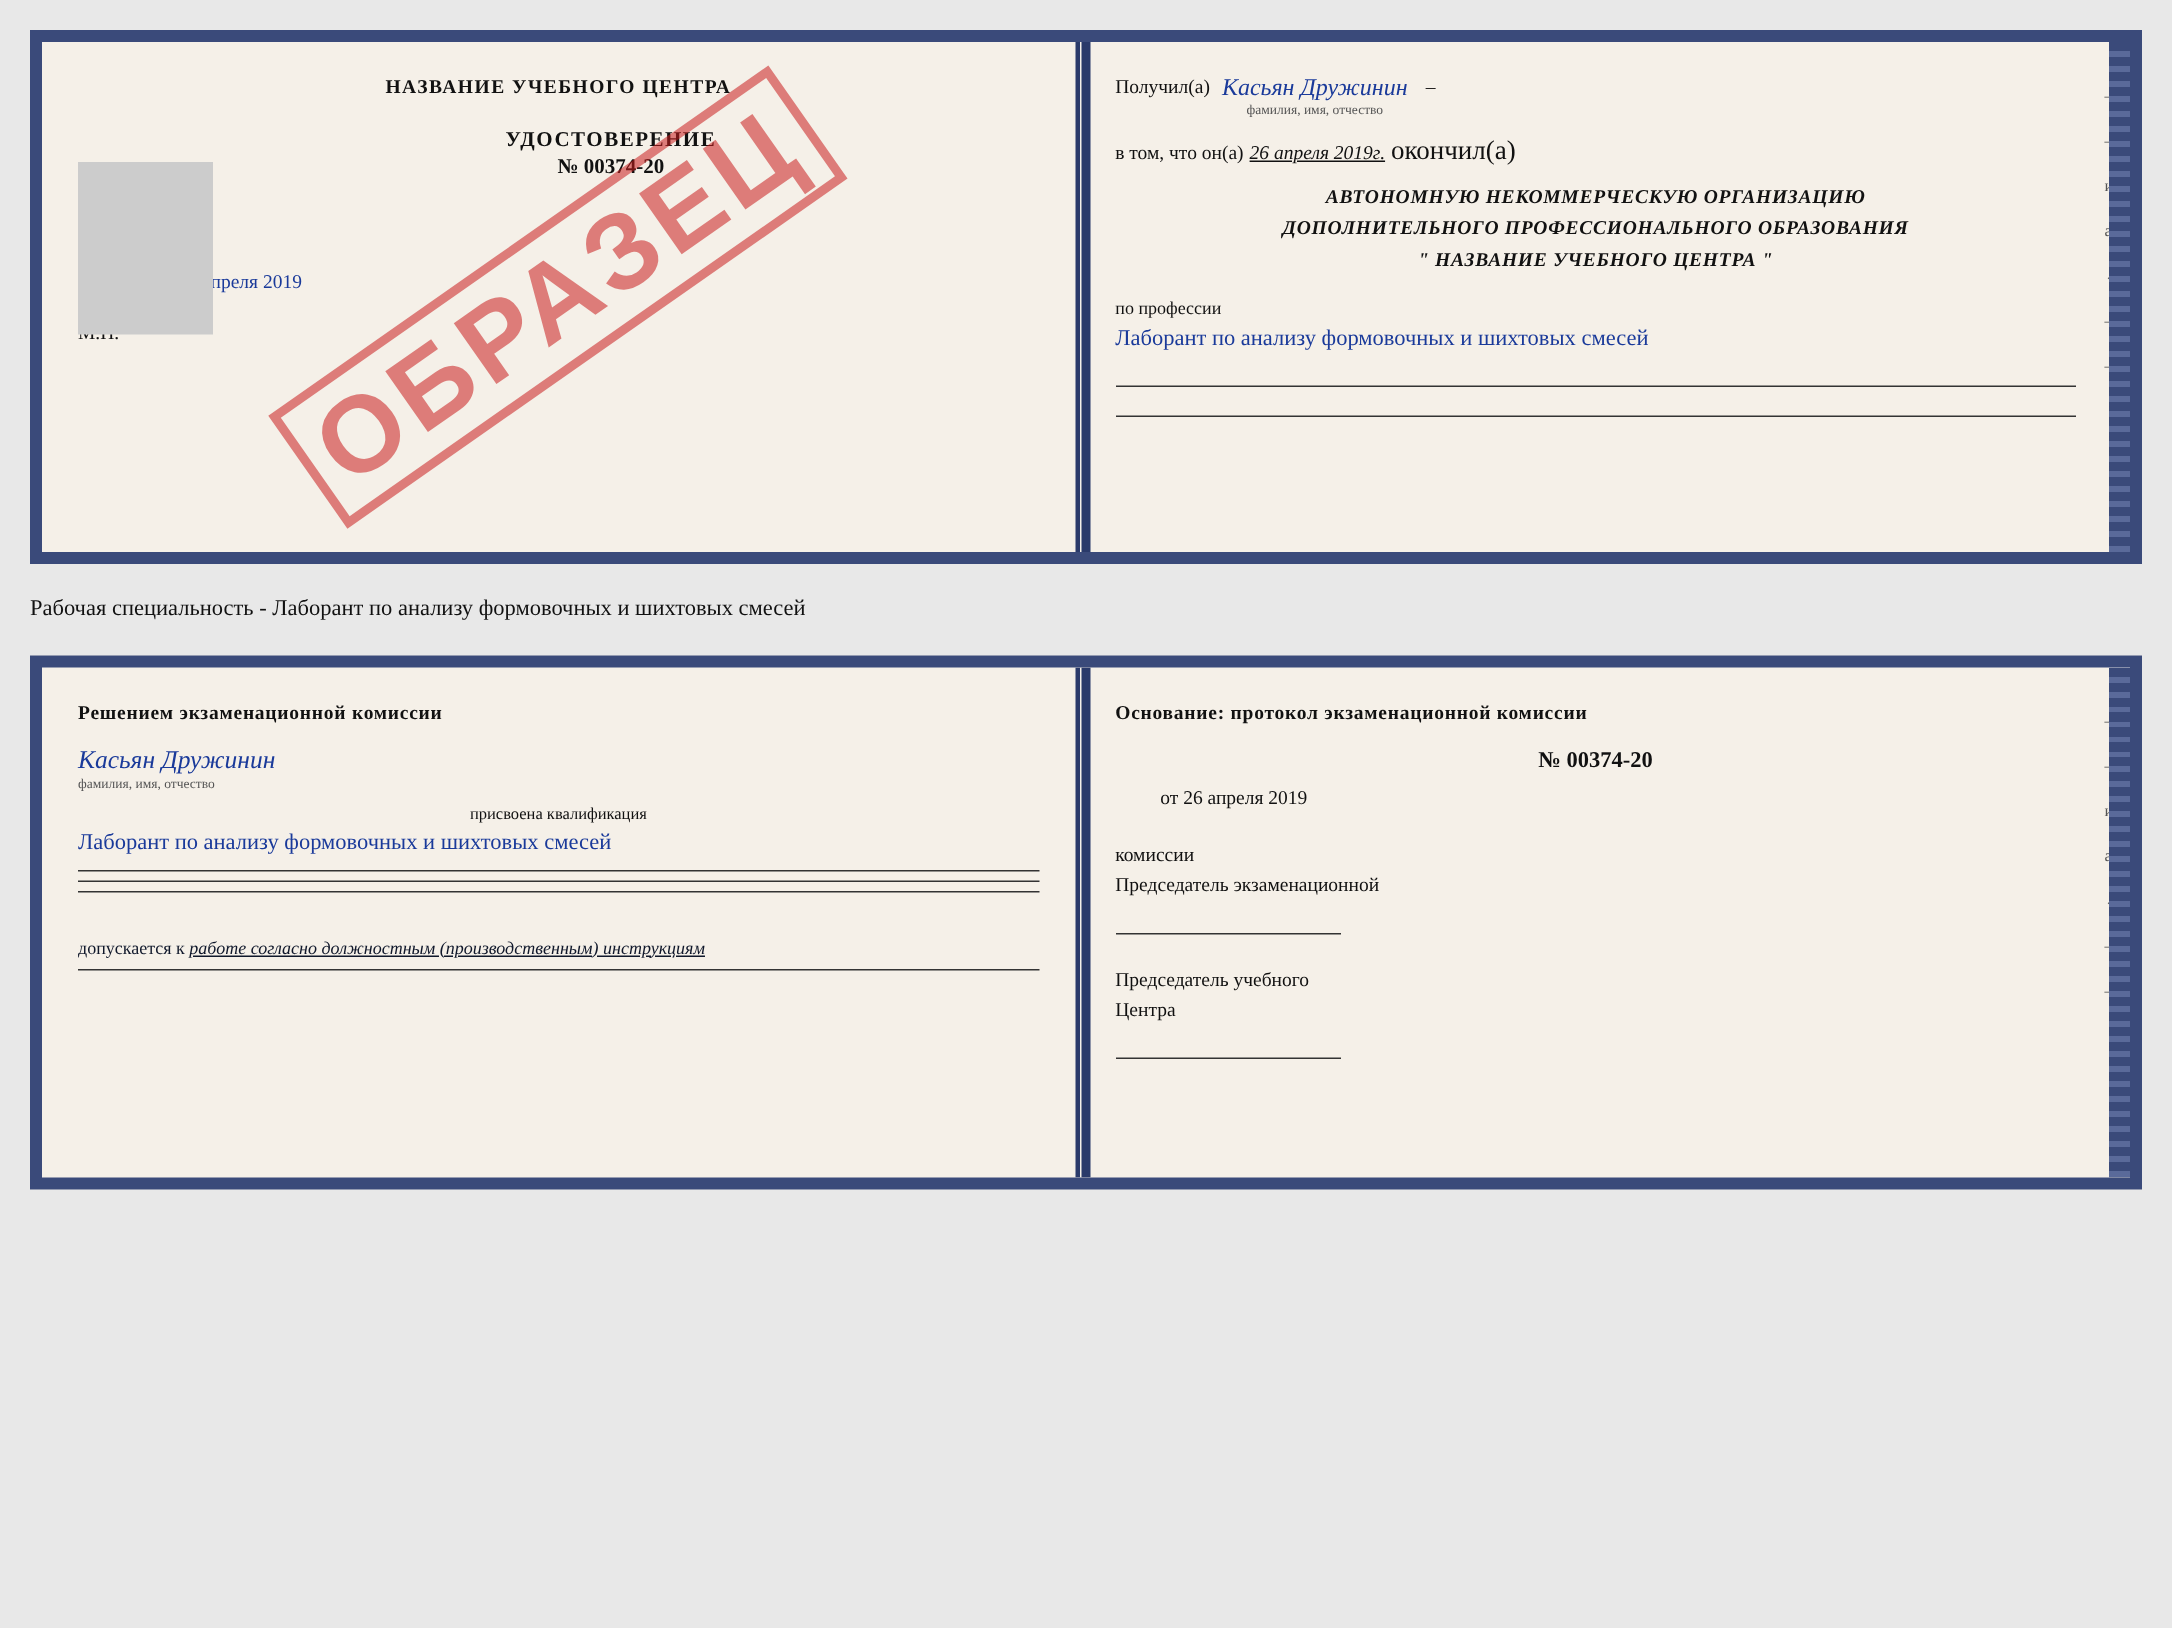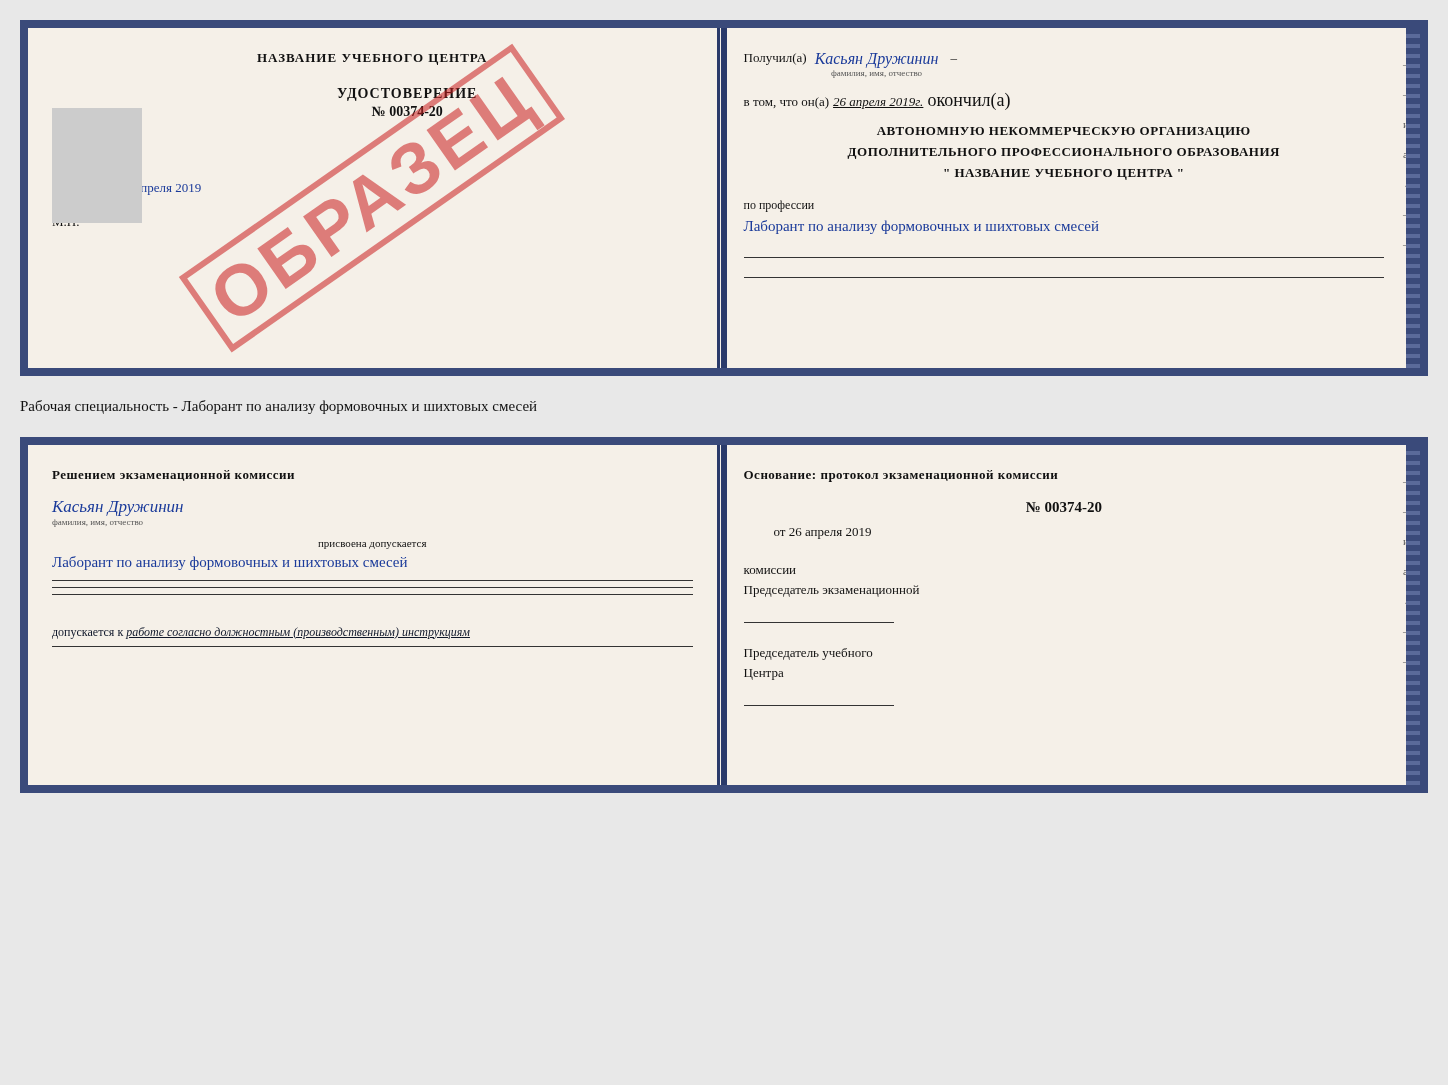--- a/index.html
+++ b/index.html
@@ -179,20 +179,21 @@
 
     .center-block {
       text-align: center;
       font-size: 13px;
       font-weight: bold;
       letter-spacing: 0.5px;
       text-transform: uppercase;
       line-height: 1.6;
       margin: 10px 0;
       color: #111;
+      font-style: italic;
     }
 
     .po-professii-block {
       margin-top: 14px;
       font-size: 13px;
       color: #111;
     }
 
     .po-professii-label {
       font-size: 12px;
@@ -396,21 +397,21 @@
   <div class="document-card">
 
     <div class="doc-half left">
       <div class="resheniyem-title">Решением экзаменационной комиссии</div>
 
       <div>
         <span class="fio-handwritten">Касьян Дружинин</span>
         <span class="fio-small">фамилия, имя, отчество</span>
       </div>
 
-      <div class="prisvoena-label">присвоена допускается</div>
+      <div class="prisvoena-label">присвоена квалификация</div>
       <span class="kvalifikatsiya-value">Лаборант по анализу формовочных и шихтовых смесей</span>
 
       <div class="line-separator"></div>
       <div class="line-separator"></div>
       <div class="line-separator"></div>
 
       <div class="dopuskaetsya-text">
         <span>допускается к</span>
         <span class="dopuskaetsya-italic">работе согласно должностным (производственным) инструкциям</span>
       </div>

